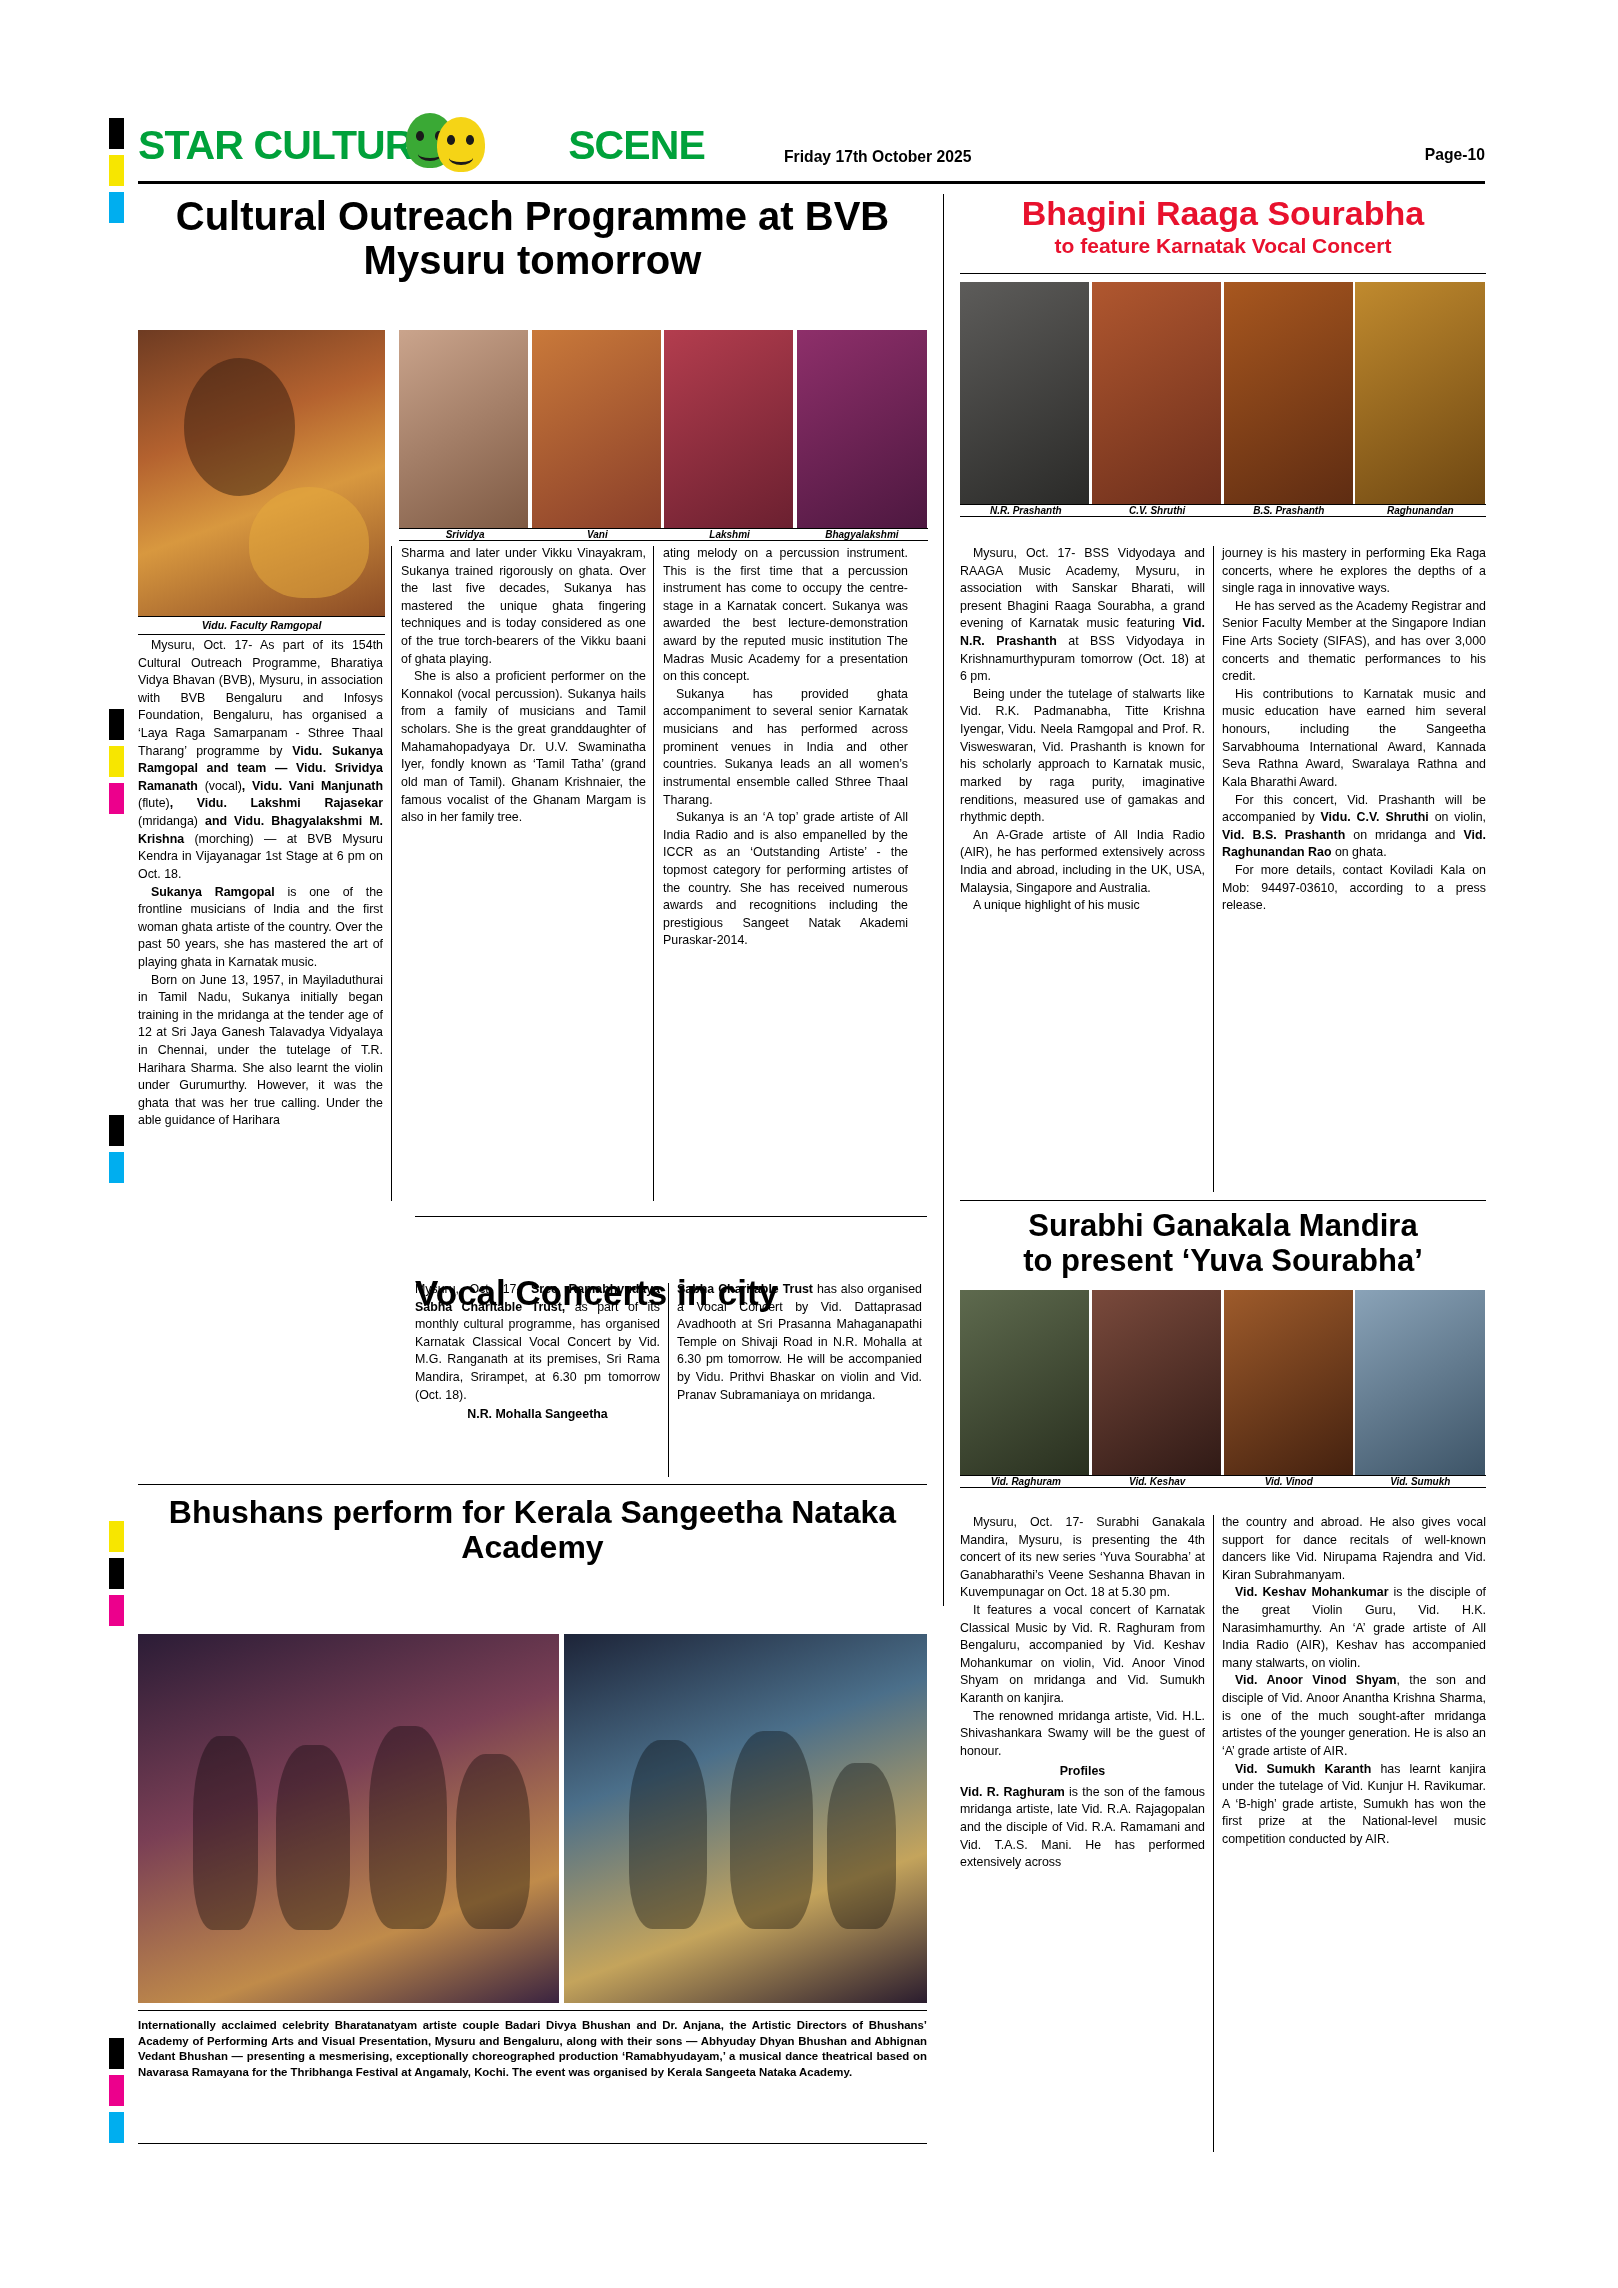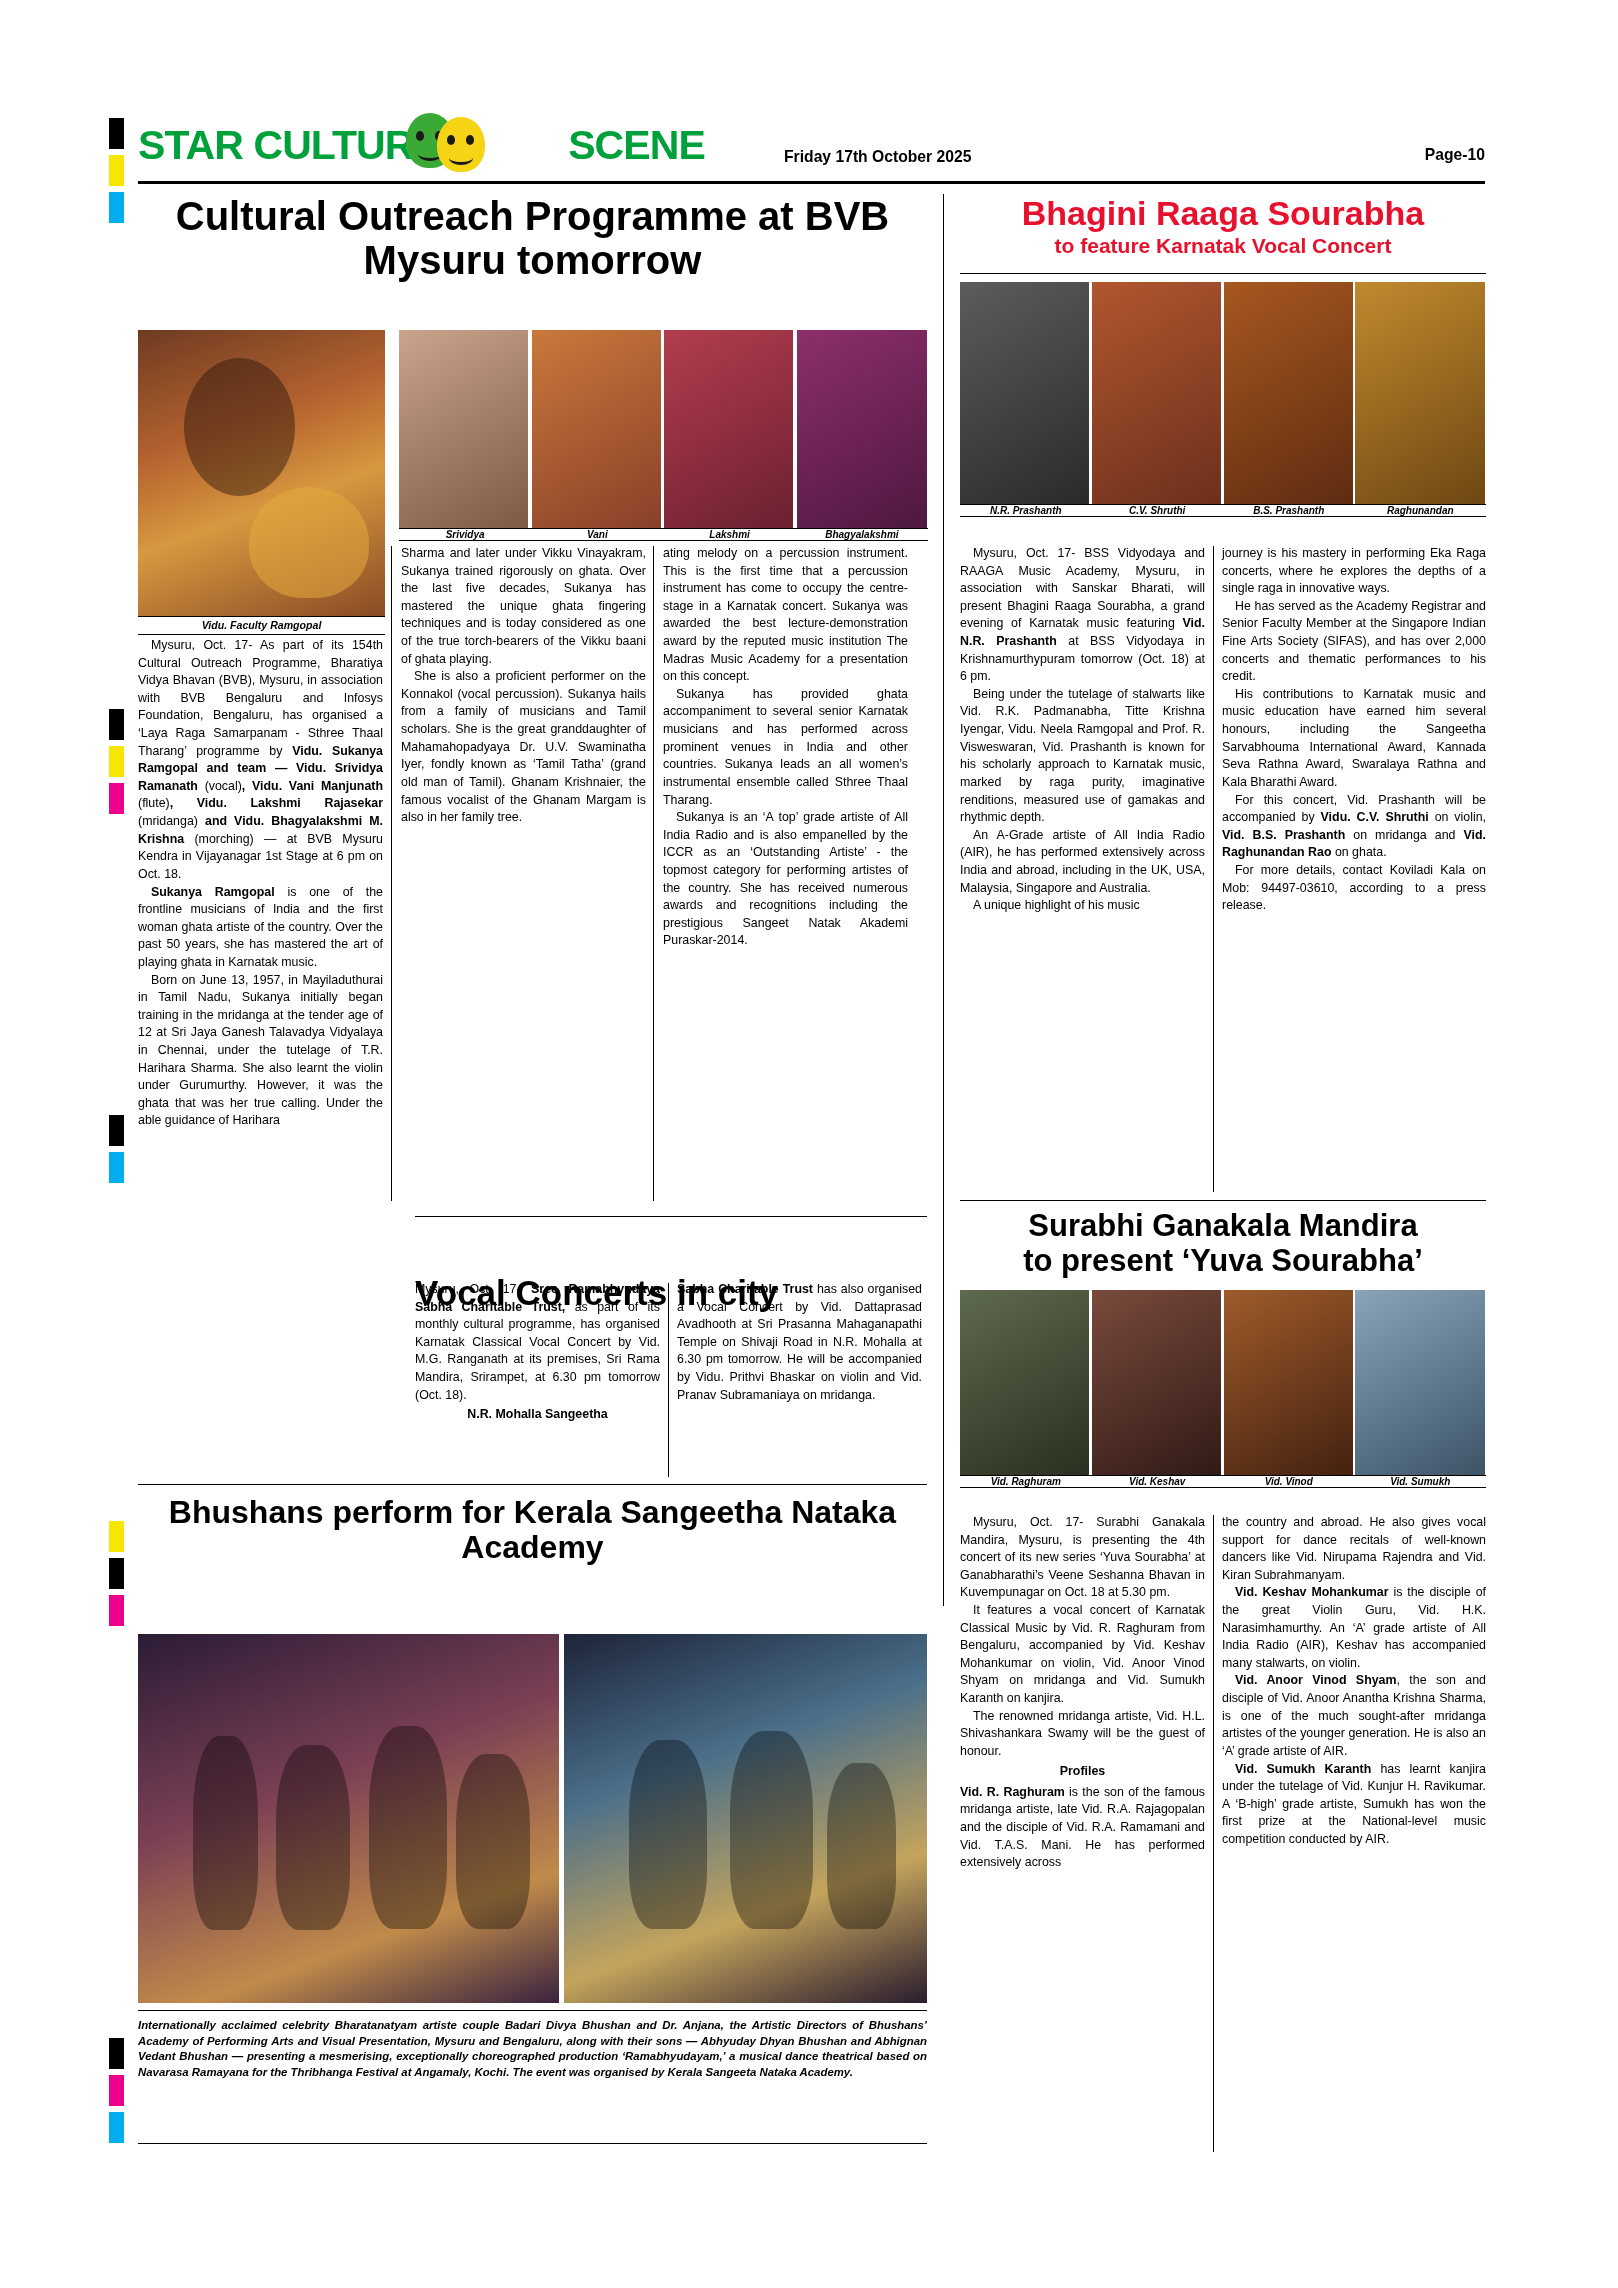--- a/index.html
+++ b/index.html
@@ -182,21 +182,20 @@
     display: flex;
     font-size: 10px;
     font-style: italic;
     font-weight: bold;
     text-align: center;
   }
   .small-cap-row > div { flex: 1; }
 
   .italic-caption {
     font-size: 11.4px;
-    font-style: italic;
     font-weight: bold;
     line-height: 1.36;
     text-align: justify;
   }
   .center { text-align: center; }
 </style>
 </head>
 <body>
 
 <div class="page">
@@ -321,21 +320,21 @@
   </div>
 
   <div class="col body-text" style="left:960px; top:545px; width:245px;">
     <p>Mysuru, Oct. 17- BSS Vidyodaya and RAAGA Music Academy, Mysuru, in association with Sanskar Bharati, will present Bhagini Raaga Sourabha, a grand evening of Karnatak music featuring <b>Vid. N.R. Prashanth</b> at BSS Vidyodaya in Krishnamurthypuram tomorrow (Oct. 18) at 6 pm.</p>
     <p>Being under the tutelage of stalwarts like Vid. R.K. Padmanabha, Titte Krishna Iyengar, Vidu. Neela Ramgopal and Prof. R. Visweswaran, Vid. Prashanth is known for his scholarly approach to Karnatak music, marked by raga purity, imaginative renditions, measured use of gamakas and rhythmic depth.</p>
     <p>An A-Grade artiste of All India Radio (AIR), he has performed extensively across India and abroad, including in the UK, USA, Malaysia, Singapore and Australia.</p>
     <p>A unique highlight of his music</p>
   </div>
   <div class="col body-text" style="left:1222px; top:545px; width:264px;">
     <p class="noindent">journey is his mastery in performing Eka Raga concerts, where he explores the depths of a single raga in innovative ways.</p>
-    <p>He has served as the Academy Registrar and Senior Faculty Member at the Singapore Indian Fine Arts Society (SIFAS), and has over 2,000 concerts and thematic performances to his credit.</p>
+    <p>He has served as the Academy Registrar and Senior Faculty Member at the Singapore Indian Fine Arts Society (SIFAS), and has over 3,000 concerts and thematic performances to his credit.</p>
     <p>His contributions to Karnatak music and music education have earned him several honours, including the Sangeetha Sarvabhouma International Award, Kannada Seva Rathna Award, Swaralaya Rathna and Kala Bharathi Award.</p>
     <p>For this concert, Vid. Prashanth will be accompanied by <b>Vidu. C.V. Shruthi</b> on violin, <b>Vid. B.S. Prashanth</b> on mridanga and <b>Vid. Raghunandan Rao</b> on ghata.</p>
     <p>For more details, contact Koviladi Kala on Mob: 94497-03610, according to a press release.</p>
   </div>
   <div class="vr" style="left:1213px; top:546px; height:646px;"></div>
 
   <div class="hr" style="position:absolute; left:960px; top:1200px; width:526px;"></div>
   <div class="col" style="left:960px; top:1209px; width:526px;">
     <h1 class="headline" style="font-size:31px; line-height:1.12;">Surabhi Ganakala Mandira</h1>
     <h1 class="headline" style="font-size:31px; line-height:1.12;">to present ‘Yuva Sourabha’</h1>

